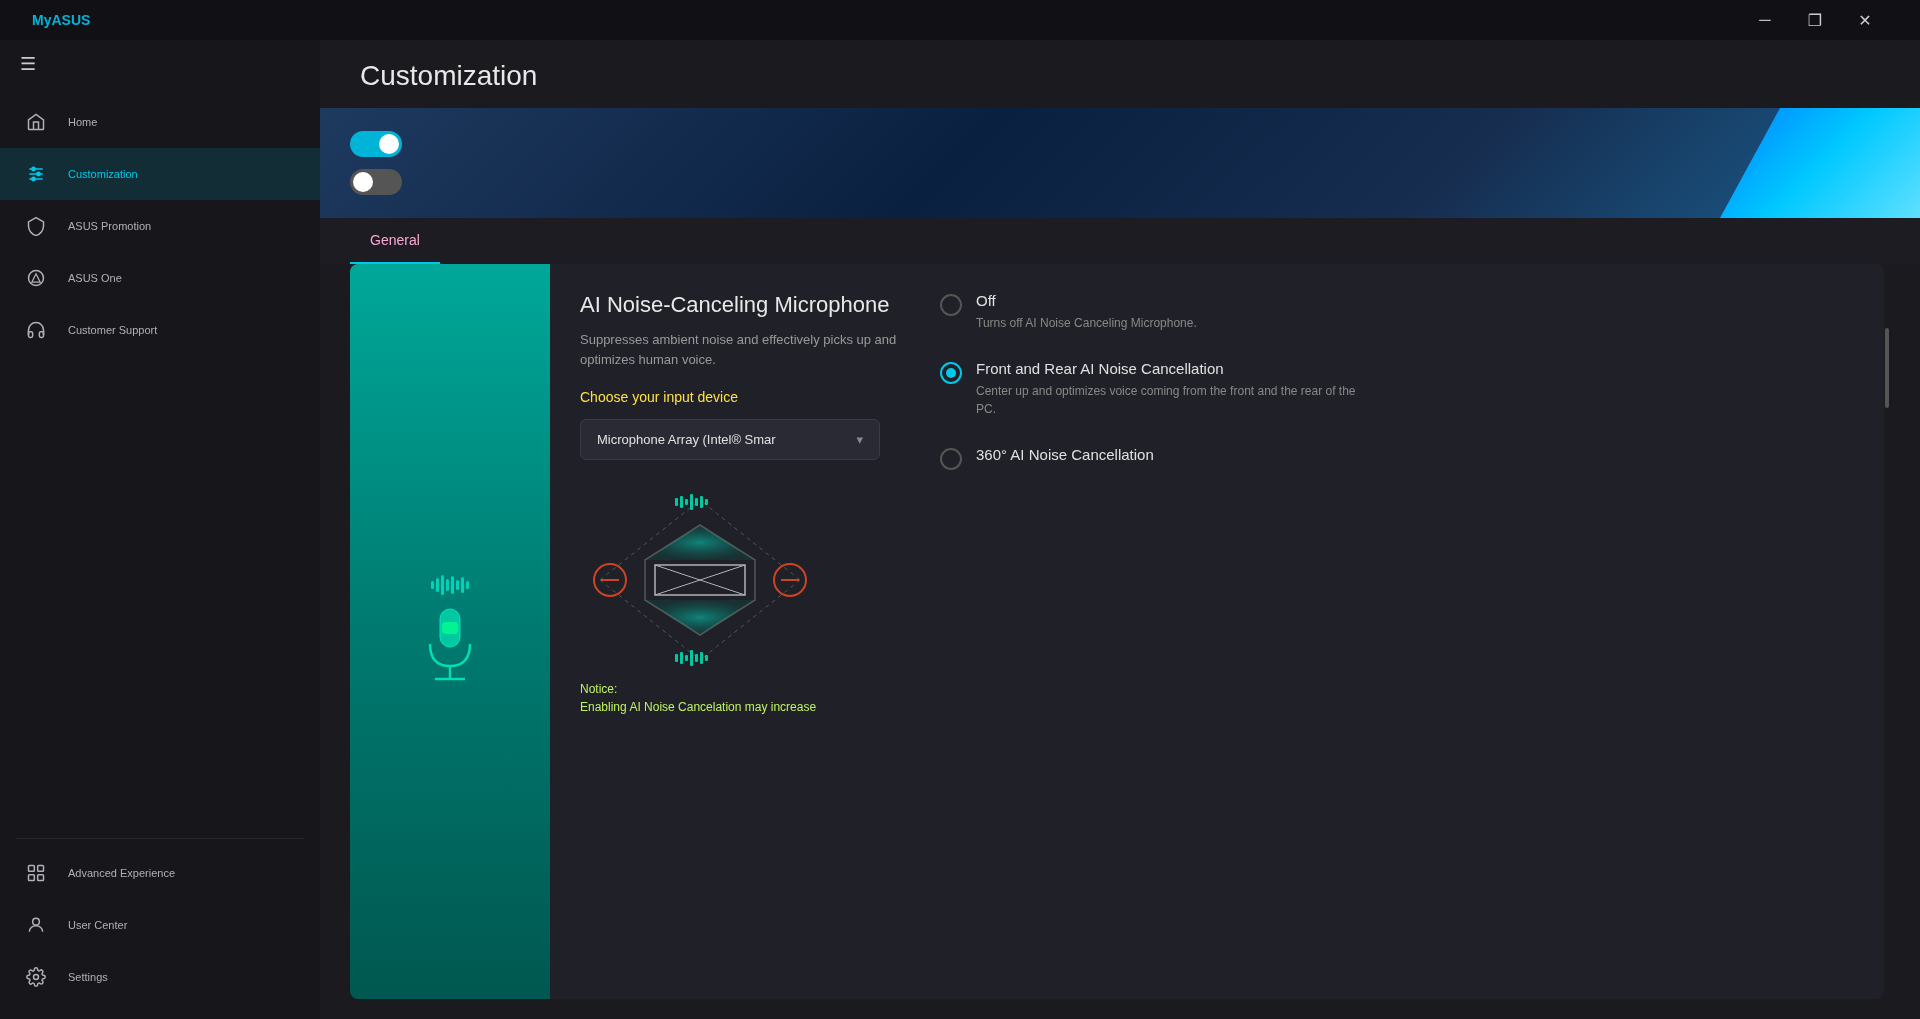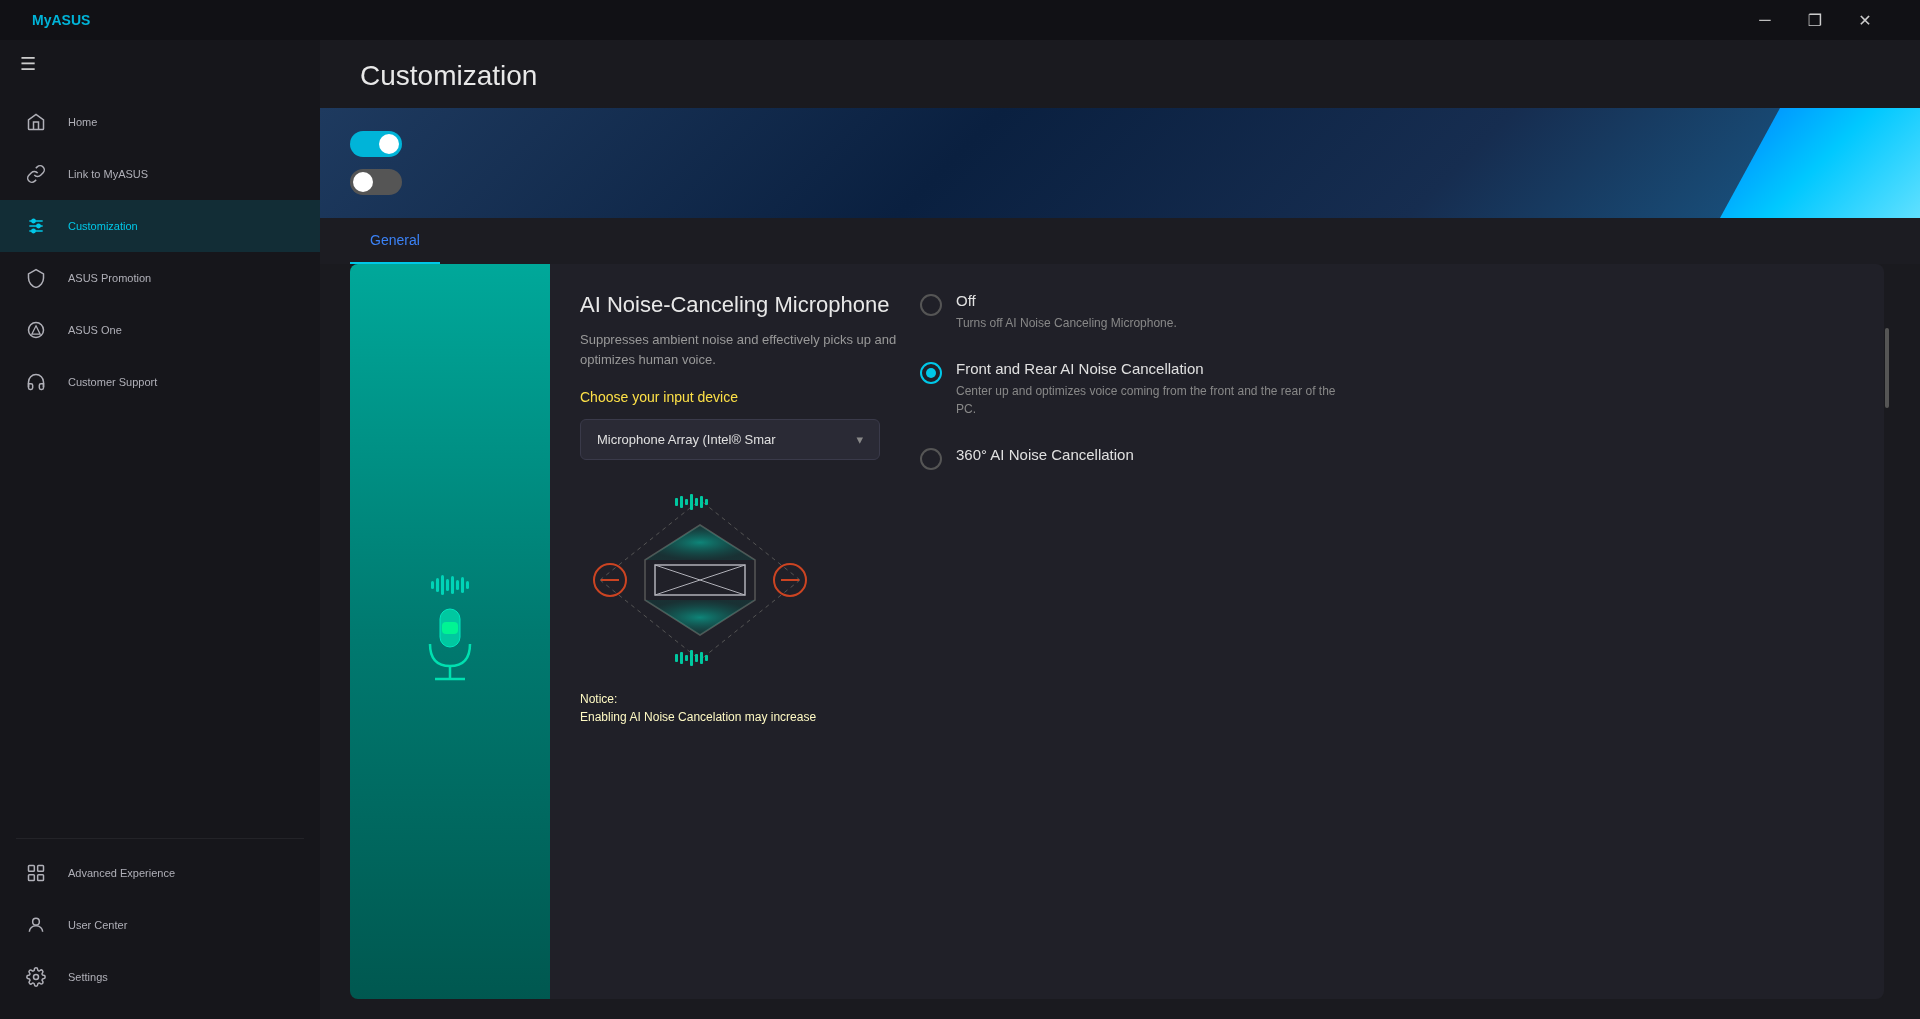--- a/index.html
+++ b/index.html
@@ -204,21 +204,21 @@
     }
     .tab-item {
       padding: 14px 20px;
       font-size: 14px;
       color: #888;
       cursor: pointer;
       border-bottom: 2px solid transparent;
       white-space: nowrap;
     }
     .tab-item.active {
-      color: #3b82f6;
+      color: #f9a8d4;
       border-bottom: 2px solid #00c8e8;
     }
 
     
     .pills-bar {
       display: flex;
       gap: 12px;
       padding: 18px 30px;
       flex-shrink: 0;
     }
@@ -265,21 +265,21 @@
     }
 
     
     .feature-content {
       flex: 1;
       background: #202028;
       border-radius: 0 8px 8px 0;
       padding: 28px 30px;
       overflow-y: auto;
       display: flex;
-      gap: 20px;
+      gap: 40px;
     }
     .feature-left {
       flex: 1;
       max-width: 320px;
     }
     .feature-title {
       font-size: 22px;
       font-weight: 400;
       color: #e8e8e8;
       margin-bottom: 12px;
@@ -353,22 +353,21 @@
     }
     .radio-desc {
       font-size: 12px;
       color: #888;
       line-height: 1.5;
     }
 
     
     .notice-text {
       font-size: 12px;
-      color: #fef9c3;
-      margin-top: 10px;
+      color: #bef264;
       line-height: 1.5;
     }
 
     
     .wave-bars {
       display: flex;
       align-items: center;
       gap: 2px;
       height: 30px;
     }
@@ -426,29 +425,20 @@
       <div class="nav-item">
         <div class="nav-icon">
           <svg width="20" height="20" viewBox="0 0 24 24" fill="none" stroke="#b0b0b8" stroke-width="1.8">
             <path d="M3 9.5L12 3l9 6.5V20a1 1 0 01-1 1H4a1 1 0 01-1-1V9.5z"></path>
             <path d="M9 21V12h6v9"></path>
           </svg>
         </div>
         <span>Home</span>
       </div>
 
-      <div class="nav-item">
-        <div class="nav-icon">
-          <svg width="20" height="20" viewBox="0 0 24 24" fill="none" stroke="#b0b0b8" stroke-width="1.8">
-            <path d="M10 13a5 5 0 007.54.54l3-3a5 5 0 00-7.07-7.07l-1.72 1.71"></path>
-            <path d="M14 11a5 5 0 00-7.54-.54l-3 3a5 5 0 007.07 7.07l1.71-1.71"></path>
-          </svg>
-        </div>
-        <span>Link to MyASUS</span>
-      </div>
 
       <div class="nav-item active">
         <div class="nav-icon">
           <svg width="20" height="20" viewBox="0 0 24 24" fill="none" stroke="#00c8e8" stroke-width="1.8">
             <line x1="4" y1="6" x2="20" y2="6"></line>
             <line x1="4" y1="12" x2="20" y2="12"></line>
             <line x1="4" y1="18" x2="20" y2="18"></line>
             <circle cx="9" cy="6" r="2" fill="#00c8e8"></circle>
             <circle cx="15" cy="12" r="2" fill="#00c8e8"></circle>
             <circle cx="9" cy="18" r="2" fill="#00c8e8"></circle>

